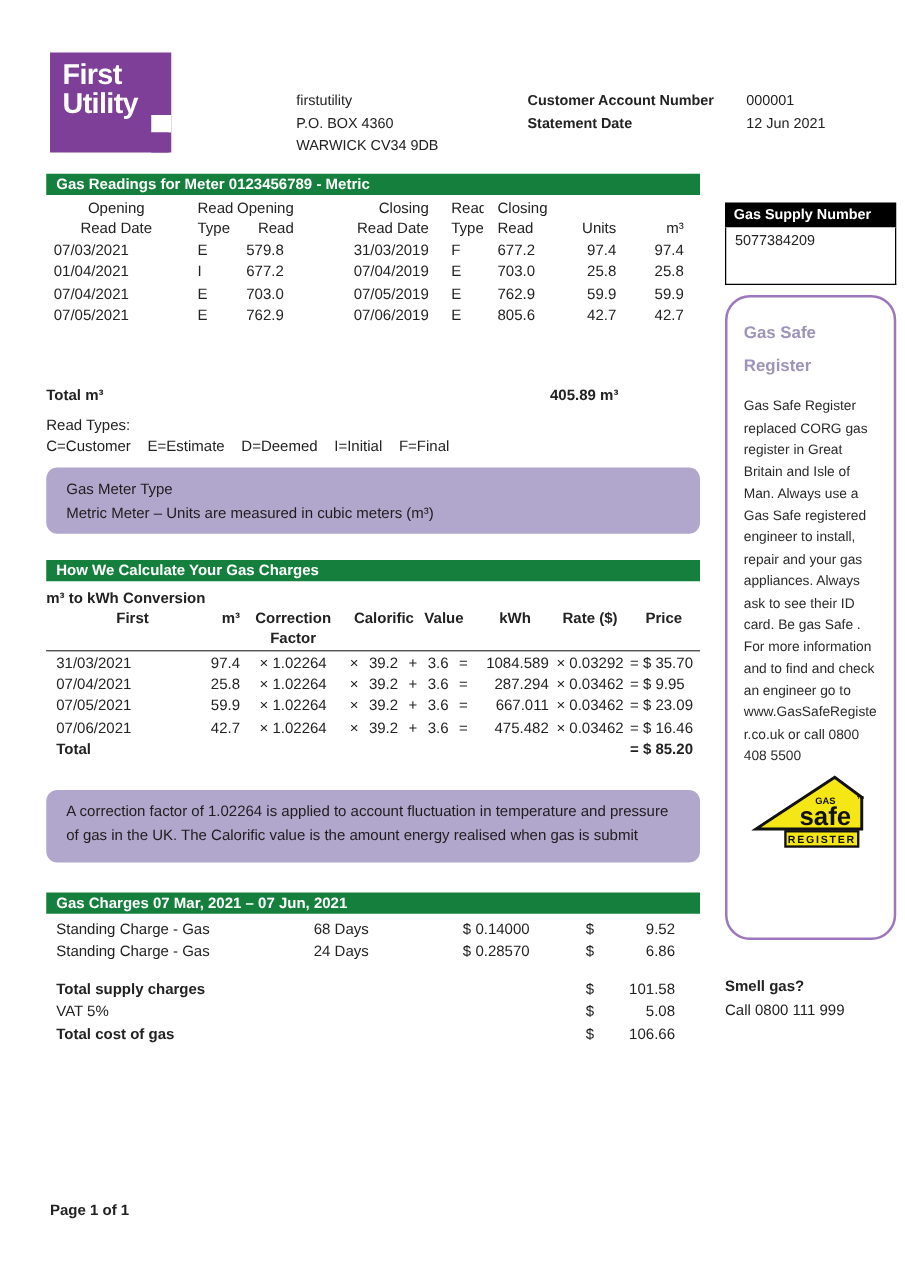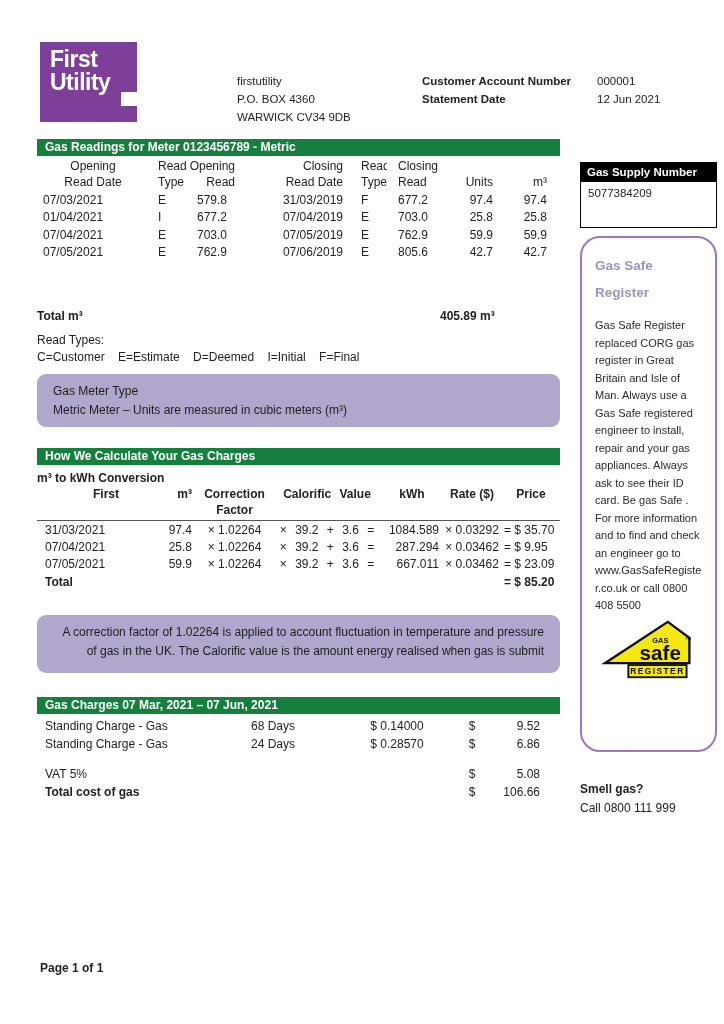--- a/index.html
+++ b/index.html
@@ -39,21 +39,21 @@
   .rt-c7 { width:48px; text-align:right; padding-right:2px; }
   .rt-c8 { width:65px; text-align:right; padding-right:13px; }
   
   .total-row { position:relative; margin-top:48px; height:17px; font-weight:bold; font-size:12px; }
   .total-row .tv { position:absolute; left:403px; top:0; }
   .read-types-label { margin-top:7px; font-size:12px; }
   .read-types-legend { margin-top:3px; font-size:12px; word-spacing:10px; }
   
   .lav-box { background:#b1a6cc; border-radius:9px; color:#1d1d1d; }
   .meter-box { margin-top:10px; height:53px; padding:8px 16px; font-size:12px; line-height:19px; }
-  .note-box { margin-top:24px; min-height:58px; padding:8px 16px; font-size:12px; line-height:19px;text-align:right; }
+  .note-box { margin-top:24px; min-height:58px; padding:8px 16px; font-size:12px; line-height:19px; }
   
   .calc-subtitle { margin-top:4px; font-weight:bold; font-size:12px; padding-top:2px; }
   .conv-table { margin-top:1px; }
   .conv-table th { font-weight:bold; vertical-align:top; line-height:16px; padding-bottom:2px; border-bottom:1px solid #555; }
   .conv-table td { height:17.5px; vertical-align:middle; }
   .cv-c1 { width:110px; text-align:left; padding-left:8px; }
   th.cv-c1 { text-align:right; padding-right:28px; }
   .cv-c2 { width:50px; text-align:right; padding-right:5px; }
   .cv-c3 { width:75px; text-align:center; }
   .cv-c4 { width:110px; text-align:center; word-spacing:5px; }
@@ -230,20 +230,29 @@
         </tr>
         <tr>
           <td class="cv-c1">07/05/2021</td>
           <td class="cv-c2">59.9</td>
           <td class="cv-c3">× 1.02264</td>
           <td class="cv-c4">× 39.2 + 3.6 =</td>
           <td class="cv-c5">667.011</td>
           <td class="cv-c6">× 0.03462</td>
           <td class="cv-c7">= $ 23.09</td>
         </tr>
+        <tr>
+          <td class="cv-c1">07/06/2021</td>
+          <td class="cv-c2">42.7</td>
+          <td class="cv-c3">× 1.02264</td>
+          <td class="cv-c4">× 39.2 + 3.6 =</td>
+          <td class="cv-c5">475.482</td>
+          <td class="cv-c6">× 0.03462</td>
+          <td class="cv-c7">= $ 16.46</td>
+        </tr>
         <tr class="conv-total">
           <td class="cv-c1">Total</td>
           <td class="cv-c2"></td>
           <td class="cv-c3"></td>
           <td class="cv-c4"></td>
           <td class="cv-c5"></td>
           <td class="cv-c6"></td>
           <td class="cv-c7">= $ 85.20</td>
         </tr>
       </tbody>
@@ -267,20 +276,27 @@
           <td class="ch-c2">24 Days</td>
           <td class="ch-c3">$ 0.28570</td>
           <td class="ch-c4">$</td>
           <td class="ch-c5">6.86</td>
         </tr>
       </tbody>
     </table>
 
     <table class="charges-table charges-summary">
       <tbody>
+        <tr>
+          <td class="ch-c1 bold-cell">Total supply charges</td>
+          <td class="ch-c2"></td>
+          <td class="ch-c3"></td>
+          <td class="ch-c4">$</td>
+          <td class="ch-c5">101.58</td>
+        </tr>
         <tr>
           <td class="ch-c1">VAT 5%</td>
           <td class="ch-c2"></td>
           <td class="ch-c3"></td>
           <td class="ch-c4">$</td>
           <td class="ch-c5">5.08</td>
         </tr>
         <tr>
           <td class="ch-c1 bold-cell">Total cost of gas</td>
           <td class="ch-c2"></td>

